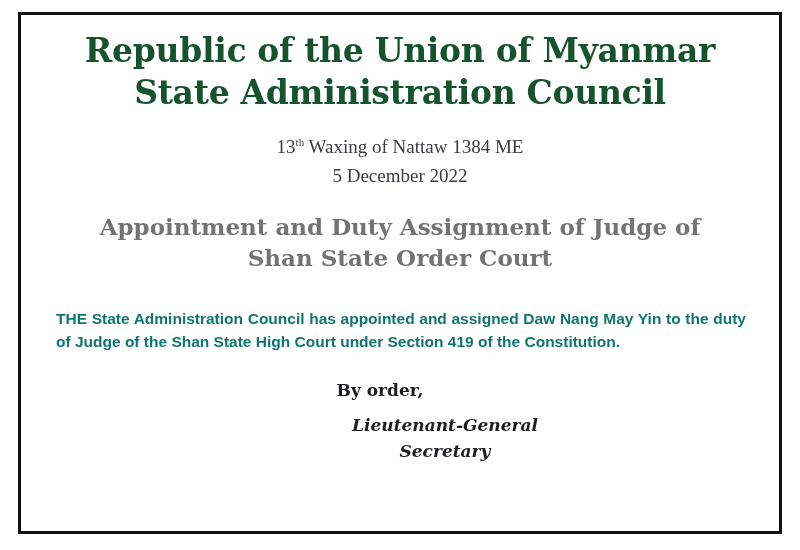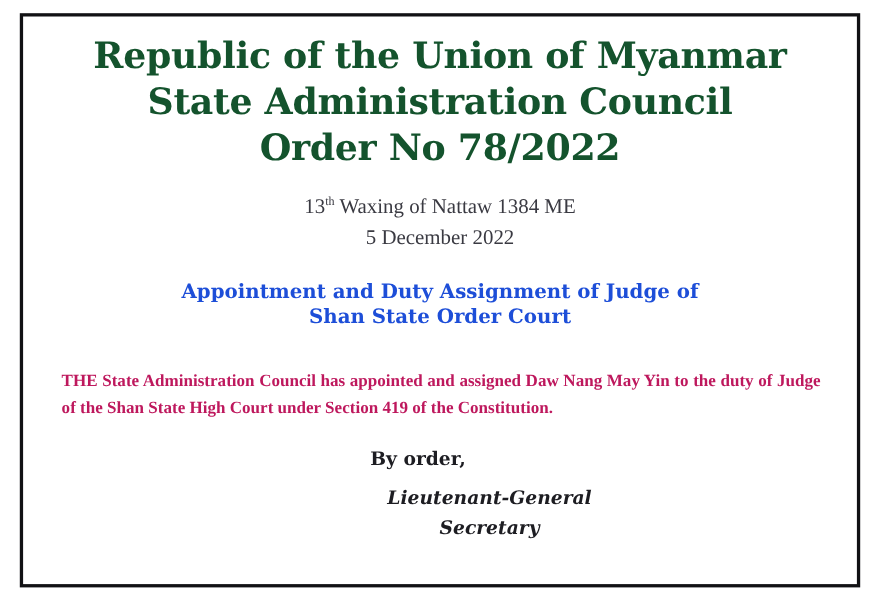--- a/index.html
+++ b/index.html
@@ -65,35 +65,35 @@
     font-size: 11px;
     vertical-align: super;
   }
   .subject-block {
     text-align: center;
     margin-top: 22px;
   }
   .subject-line {
     font-family: "DejaVu Serif", serif;
     font-weight: bold;
-    font-size: 18px;
+    font-size: 23px;
     line-height: 1.32;
-    color: #1d4ed8;
+    color: #737373;
   }
   .body-block {
     margin-top: 34px;
     padding: 0 14px 0 16px;
   }
   .body-text {
-    font-family: Liberation Serif, serif;
+    font-family: Liberation Sans, sans-serif;
     font-weight: bold;
     font-size: 15.5px;
     line-height: 1.52;
     text-align: justify;
-    color: #be185d;
+    color: #0f766e;
   }
   .signature-block {
     margin-top: 26px;
     text-align: center;
   }
   .byorder {
     font-family: "DejaVu Serif", serif;
     font-weight: bold;
     font-size: 17px;
     color: #1d1d22;
@@ -116,21 +116,20 @@
 <body>
 
 <div class="page">
   <div class="border-frame"></div>
 
   <div class="content">
 
     <div class="title-block">
       <div class="title-line">Republic of the Union of Myanmar</div>
       <div class="title-line">State Administration Council</div>
-      <div class="title-line">Order No 78/2022</div>
     </div>
 
     <div class="date-block">
       <div class="date-line"><span>13</span><sup>th</sup><span> Waxing of Nattaw 1384 ME</span></div>
       <div class="date-line">5 December 2022</div>
     </div>
 
     <div class="subject-block">
       <div class="subject-line">Appointment and Duty Assignment of Judge of</div>
       <div class="subject-line">Shan State Order Court</div>

